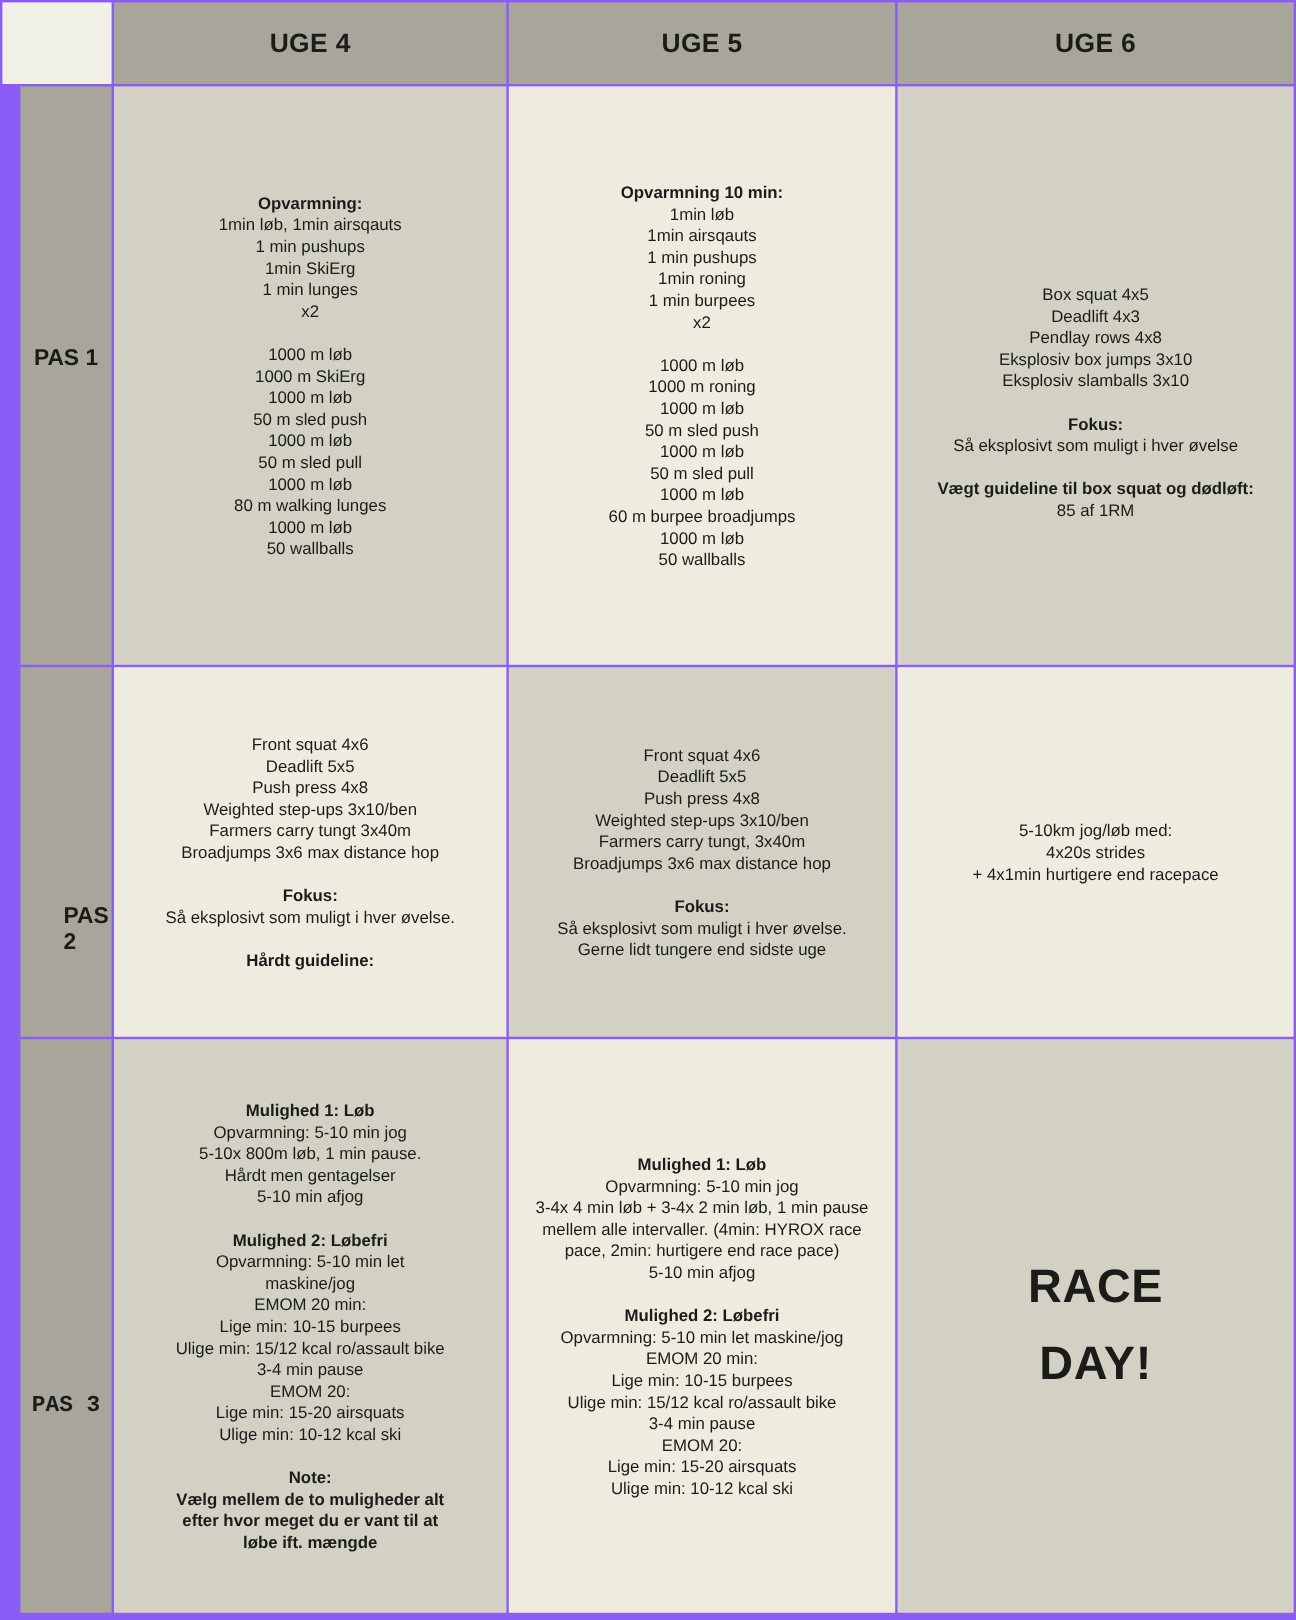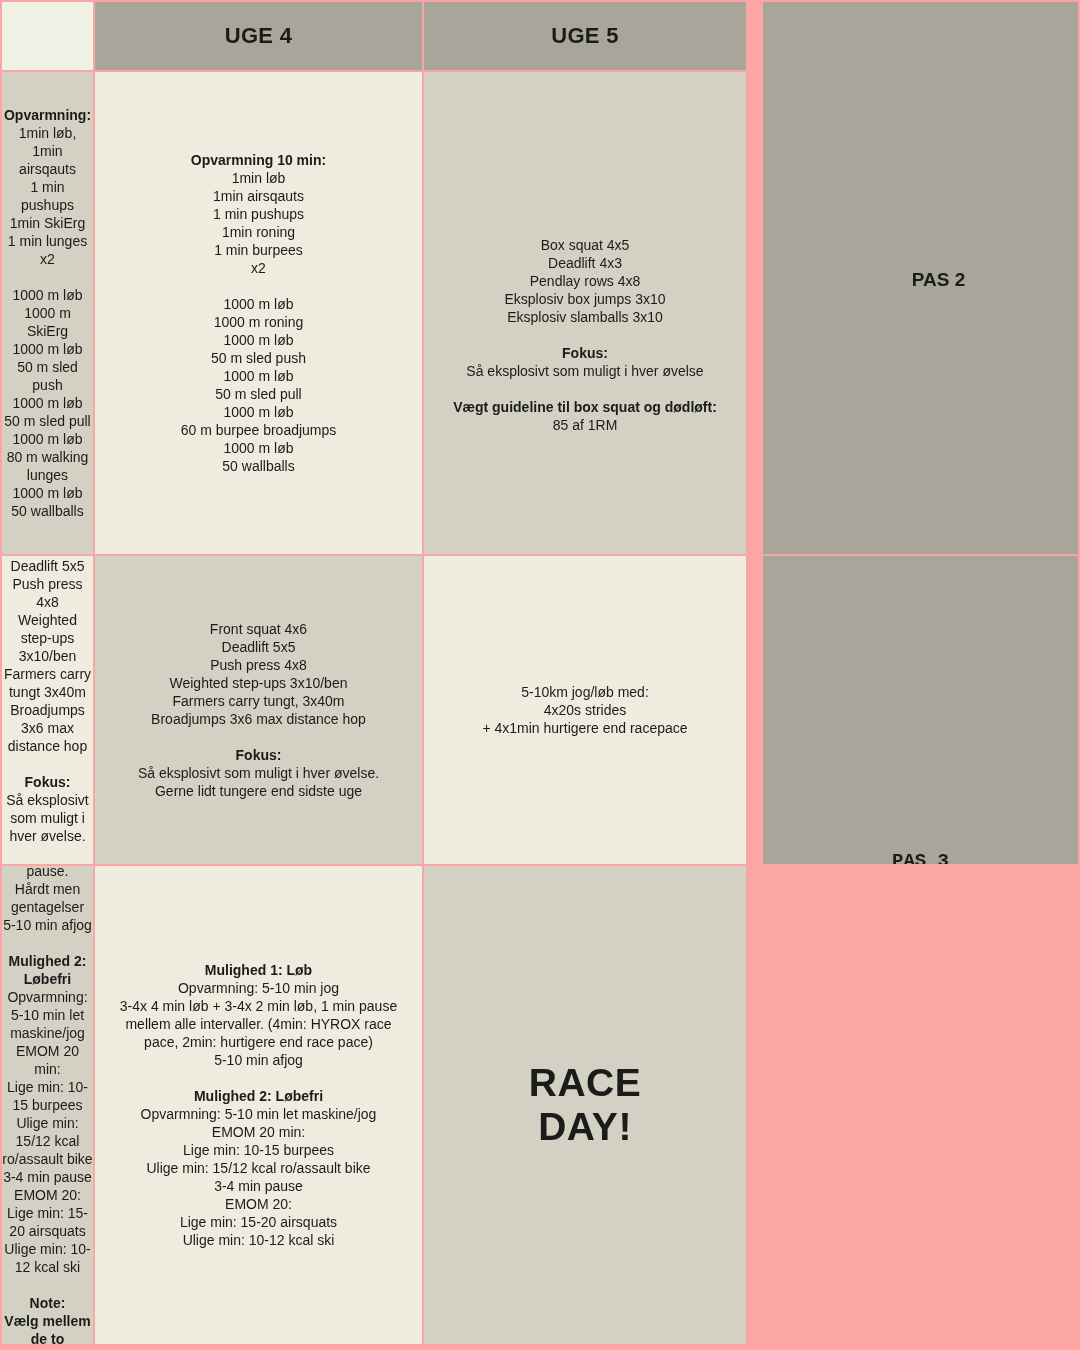--- a/index.html
+++ b/index.html
@@ -4,21 +4,21 @@
 <style>
   html,body{margin:0;padding:0;background:#8f8e84;}
   .board{
     box-sizing:border-box;
     width:1080px;height:1350px;
     display:grid;
     grid-template-columns:91px 327px 322px 330px;
     grid-template-rows:68px 482px 308px 478px;
     gap:2px;
     padding:2px 2px 6px 2px;
-    background:#fca5a5; 
+    background:#8b5cf6; 
     font-family:"Liberation Sans","DejaVu Sans",sans-serif;
     color:#1b1b19;
   }
   .cell{overflow:hidden;display:flex;align-items:center;justify-content:center;}
   .c-corner{background:#f1f0e4;}
   .c-head{background:#a8a69b;}
   .c-gray{background:#d2d1c3;}
   .c-cream{background:#eeecdf;}
   .colhead{font-weight:700;font-size:22px;letter-spacing:.3px;}
   .rowhead{font-weight:700;font-size:19px;align-items:flex-start;margin-left:15px;}
@@ -31,38 +31,41 @@
     font-size:14px;
     line-height:18px;
   }
   .content.w320{max-width:320px;margin-top:44px;}
   .content.w280{max-width:280px;}
   .content.w235{max-width:235px;}
   .line.bold{font-weight:700;}
   .line.huge{
     font-weight:700;
     font-size:39px;
-    line-height:44px;
+    line-height:64px;
     max-width:150px;
     margin:0 auto;
     letter-spacing:.5px;
   }
   .spacer{height:18px;}
 </style>
 </head>
 <body>
 
 <div class="board">
 
   <div class="cell c-corner"></div>
   <div class="cell c-head colhead">
     <span>UGE 4</span>
   </div>
   <div class="cell c-head colhead">
     <span>UGE 5</span>
+  </div>
+  <div class="cell c-head colhead">
+    <span>UGE 6</span>
   </div>
 
   <div class="cell c-head rowhead rh-1">
     <span>PAS 1</span>
   </div>
   <div class="cell c-gray">
     <div class="content">
         <div class="line bold">Opvarmning:</div>
         <div class="line">1min løb, 1min airsqauts</div>
         <div class="line">1 min pushups</div>

